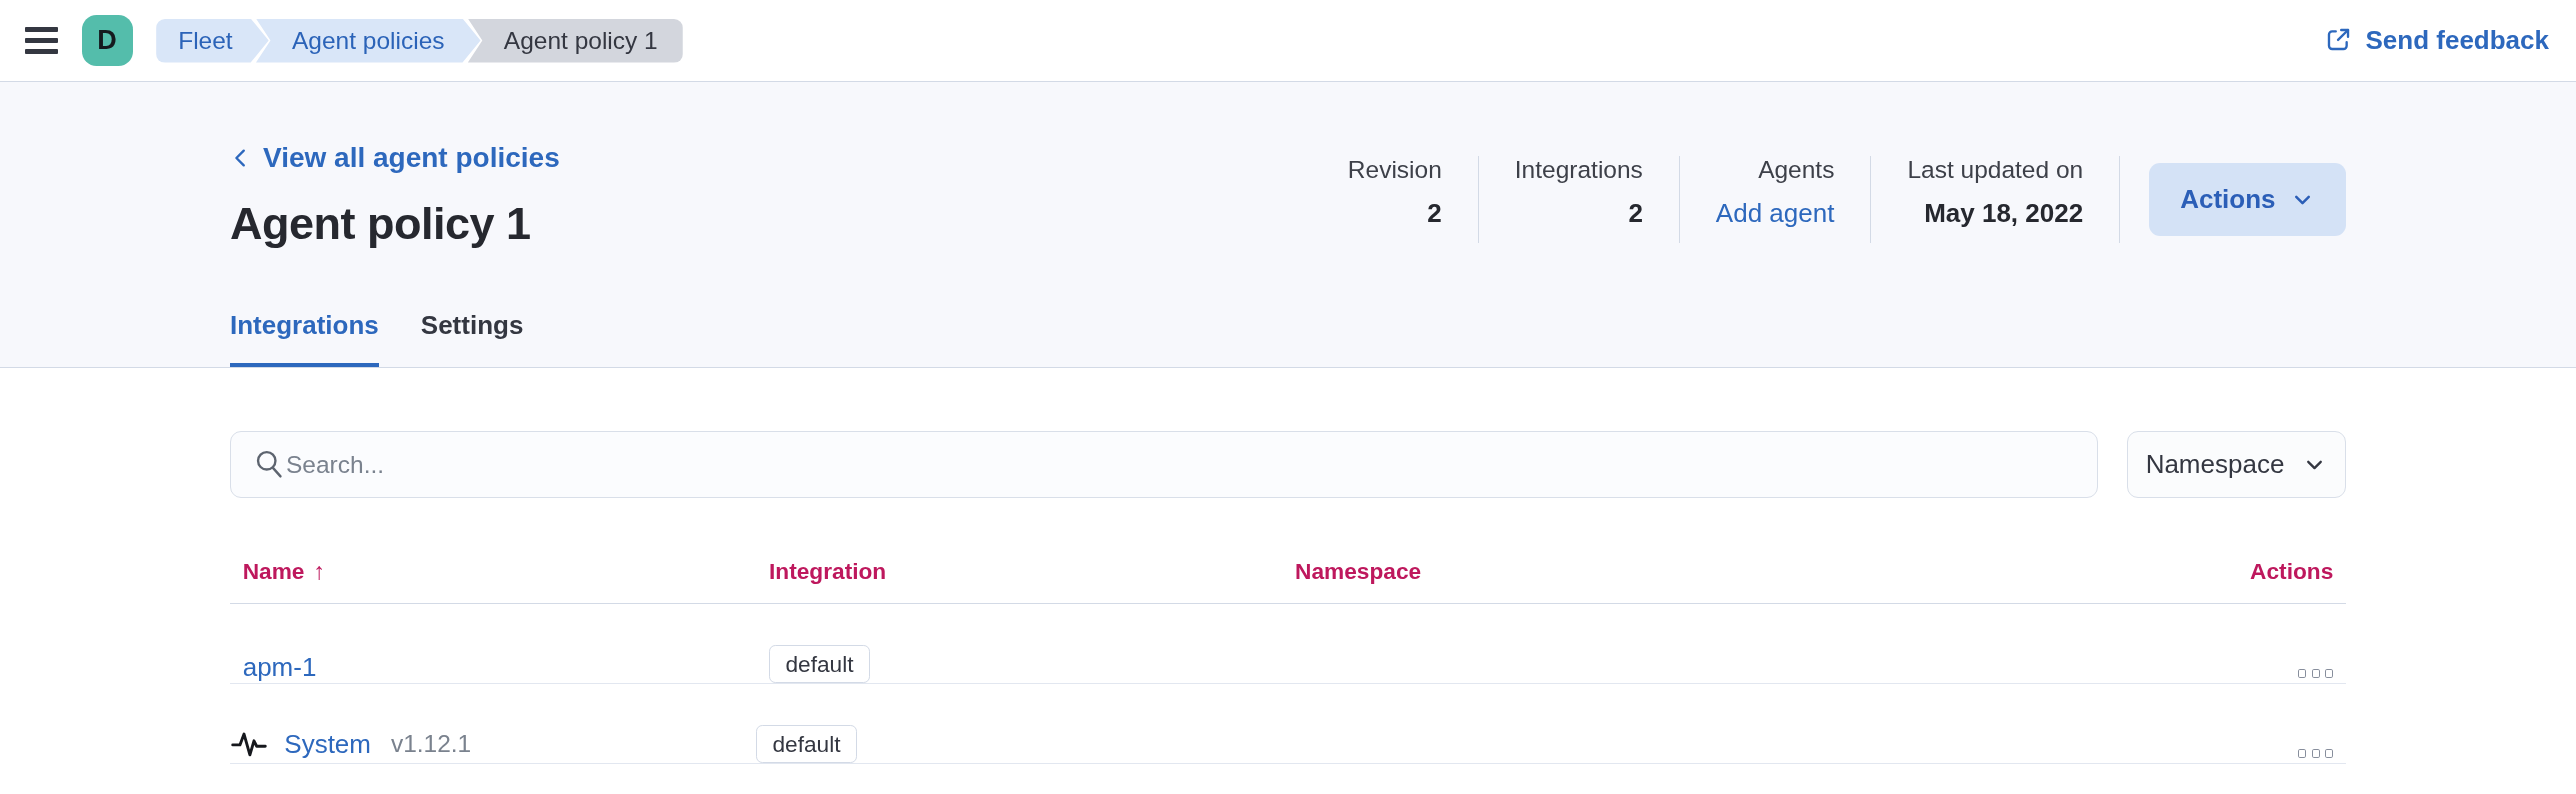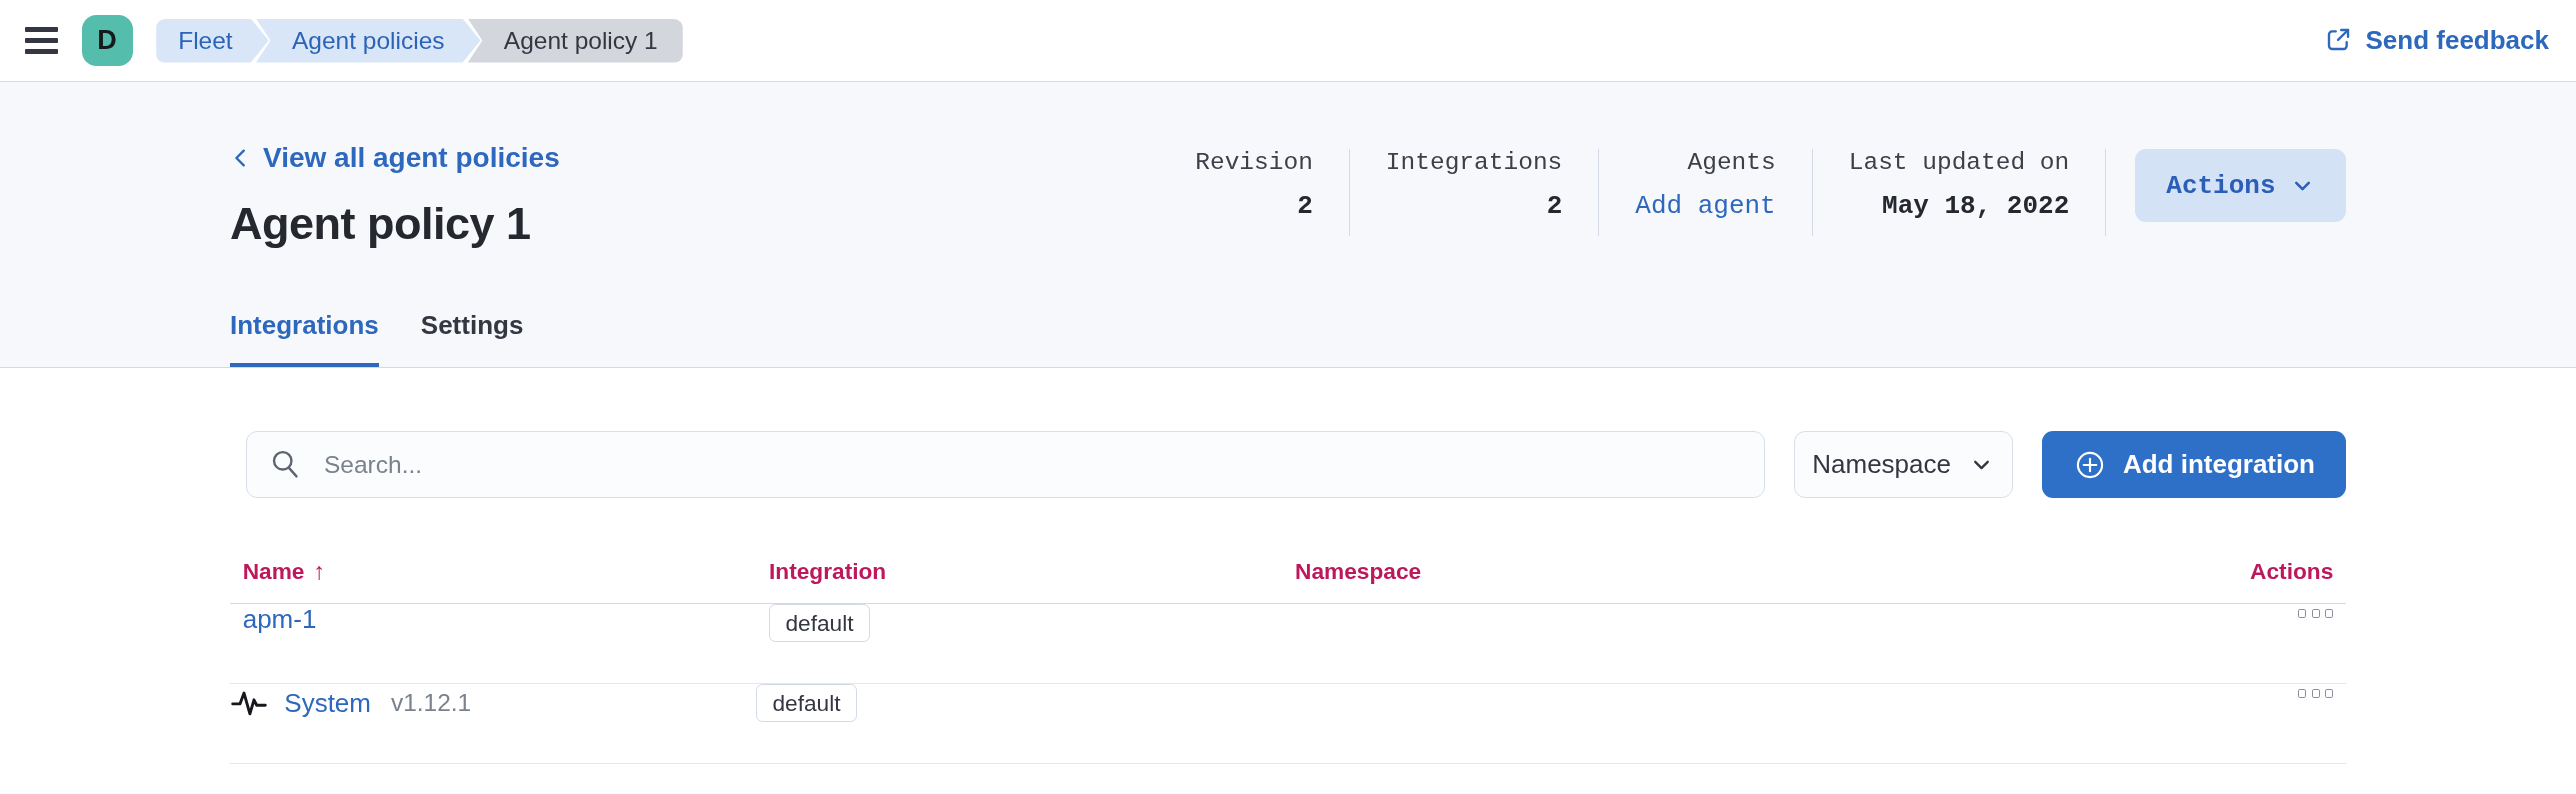--- a/index.html
+++ b/index.html
@@ -28,57 +28,57 @@
   .feedback { margin-left:auto; display:flex; align-items:flex-start; gap:12.7px;
     color:#2d68bd; font-size:26px; font-weight:600; cursor:pointer; }
 
   
   .pagehdr { background:#f7f8fc; border-bottom:0.9px solid #d3dae6; height:286px;
     padding:0 230px; display:flex; flex-direction:column; }
   .hdr-top { display:flex; justify-content:space-between; padding-top:60px; }
   .backlink { display:flex; align-items:center; gap:11px; color:#2d68bd;
     font-size:28px; font-weight:600; cursor:pointer; }
   .title { font-size:45px; font-weight:700; color:#26282f; letter-spacing:-0.5px; margin-top:23.6px; }
-  .hdr-right { display:flex; align-items:flex-start; margin-top:7.3px;font-family:Liberation Mono, monospace; }
+  .hdr-right { display:flex; align-items:center; margin-top:7.3px; }
   .stat { text-align:right; padding:0 36px; border-right:0.9px solid #d3dae6; min-height:87px; }
   .stat .lbl { font-size:24.5px; color:#3d4049; margin-bottom:14.5px; white-space:nowrap; }
   .stat .val { font-size:26px; font-weight:700; color:#26282f; }
   .stat .val.link { color:#2d68bd; font-weight:500; cursor:pointer; }
   .actions-btn { margin-left:29px; height:73px; padding:0 31px; border-radius:11px;
     background:#d4e2f6; border:none; color:#2b5eb7; font-size:26px; font-weight:600;
     font-family:inherit; display:flex; align-items:center; gap:14.5px; cursor:pointer; }
   .tabs { margin-top:auto; display:flex; gap:42px; }
   .tab { font-size:26px; font-weight:600; padding-bottom:22px; cursor:pointer;
     border-bottom:4.5px solid transparent; color:#343741; }
   .tab.active { color:#2d68bd; border-bottom-color:#2d68bd; }
 
   
   .content { padding:63px 230px 0; background:#fff; }
   .controls { display:flex; gap:29px; height:67px; margin-bottom:60px; }
-  .search { flex:1; display:flex; align-items:center; gap:22px; padding:0 22px;
-    background:#fbfcfe; border:1.8px solid #d9dfe9; border-radius:11px;margin-left:16px; }
+  .search { flex:1; display:flex; align-items:center; gap:0; padding:0 22px;
+    background:#fbfcfe; border:1.8px solid #d9dfe9; border-radius:11px; }
   .search input { flex:1; border:none; outline:none; background:transparent;
     font-size:24.5px; font-family:inherit; color:#343741; }
   .search input::placeholder { color:#7a828e; }
   .ns-btn { width:219px; background:#fbfcfd; border:1.8px solid #d9dfe9; border-radius:11px;
     display:flex; align-items:center; justify-content:center; gap:18px;
     font-size:26px; font-family:inherit; color:#343741; cursor:pointer; }
   .add-btn { padding:0 31px; background:#2e70c8; border:none; border-radius:11px;
     display:flex; align-items:center; gap:16.3px; color:#fff; font-size:26px;
     font-weight:600; font-family:inherit; cursor:pointer; }
 
   
   .thead { display:flex; align-items:center; padding-bottom:18px;
     border-bottom:1.8px solid #d3dae6; font-size:22.7px; font-weight:700; color:#be185d; }
   .col-name { width:539px; padding-left:12.7px; }
   .col-int { width:526px; }
   .col-ns { flex:1; }
   .col-act { width:145px; text-align:right; padding-right:12.7px; }
   .sort-arrow { font-weight:400; font-size:23.6px; margin-left:9px; }
-  .trow { display:flex; align-items:flex-start; height:80px; border-bottom:1.8px solid #e2e7f0; }
+  .trow { display:flex; align-items:flex-end; height:80px; border-bottom:1.8px solid #e2e7f0; }
   .cell-link { color:#2d68bd; font-size:26px; font-weight:500; cursor:pointer; text-decoration:none; }
   .int-cell { display:flex; align-items:center; gap:16.3px; }
   .version { font-size:24.5px; color:#7a828e; margin-left:3.6px; }
   .badge { display:inline-block; border:1.8px solid #d3dae6; border-radius:6.3px;
     background:#fff; padding:4.5px 15.4px; font-size:22.7px; color:#343741; }
   .dots { display:inline-flex; gap:5.4px; cursor:pointer; padding:5.4px 0; }
   .dots i { width:8.2px; height:8.2px; border:1.8px solid #878e9c; border-radius:1.8px; background:#fff; }
   .icon-40 { width:38px; height:38px; flex:0 0 auto; }
 </style>
 </head>
@@ -157,28 +157,20 @@
         <line x1="22" y1="22" x2="30" y2="31"></line>
       </svg>
       <input type="text" placeholder="Search..." style="">
     </div>
     <button class="ns-btn">
       <span>Namespace</span>
       <svg width="25" height="25" viewBox="0 0 28 28" fill="none" stroke="#343741" stroke-width="2.6" stroke-linecap="round" stroke-linejoin="round">
         <polyline points="7,11 14,18 21,11"></polyline>
       </svg>
     </button>
-    <button class="add-btn">
-      <svg width="34" height="34" viewBox="0 0 38 38" fill="none" stroke="#fff" stroke-width="2.4" stroke-linecap="round">
-        <circle cx="19" cy="19" r="13.5"></circle>
-        <line x1="19" y1="12" x2="19" y2="26"></line>
-        <line x1="12" y1="19" x2="26" y2="19"></line>
-      </svg>
-      <span>Add integration</span>
-    </button>
   </div>
 
   <div class="table">
     <div class="thead">
       <div class="col-name">
         <span>Name</span><span class="sort-arrow">↑</span>
       </div>
       <div class="col-int">Integration</div>
       <div class="col-ns">Namespace</div>
       <div class="col-act">Actions</div>

